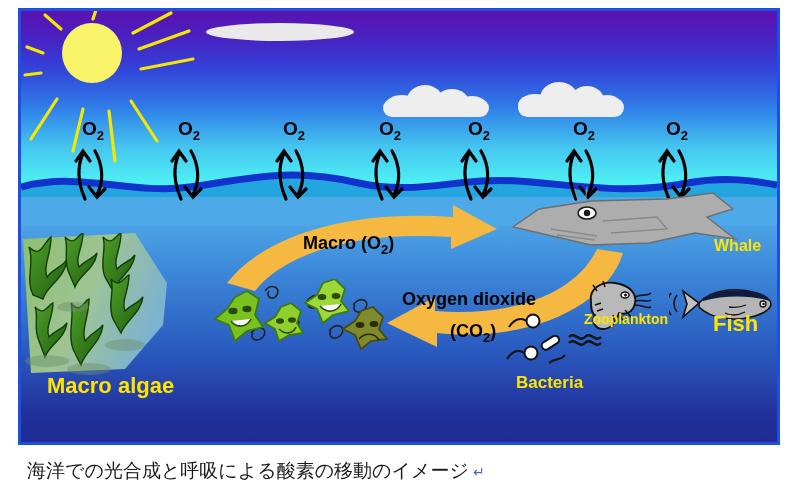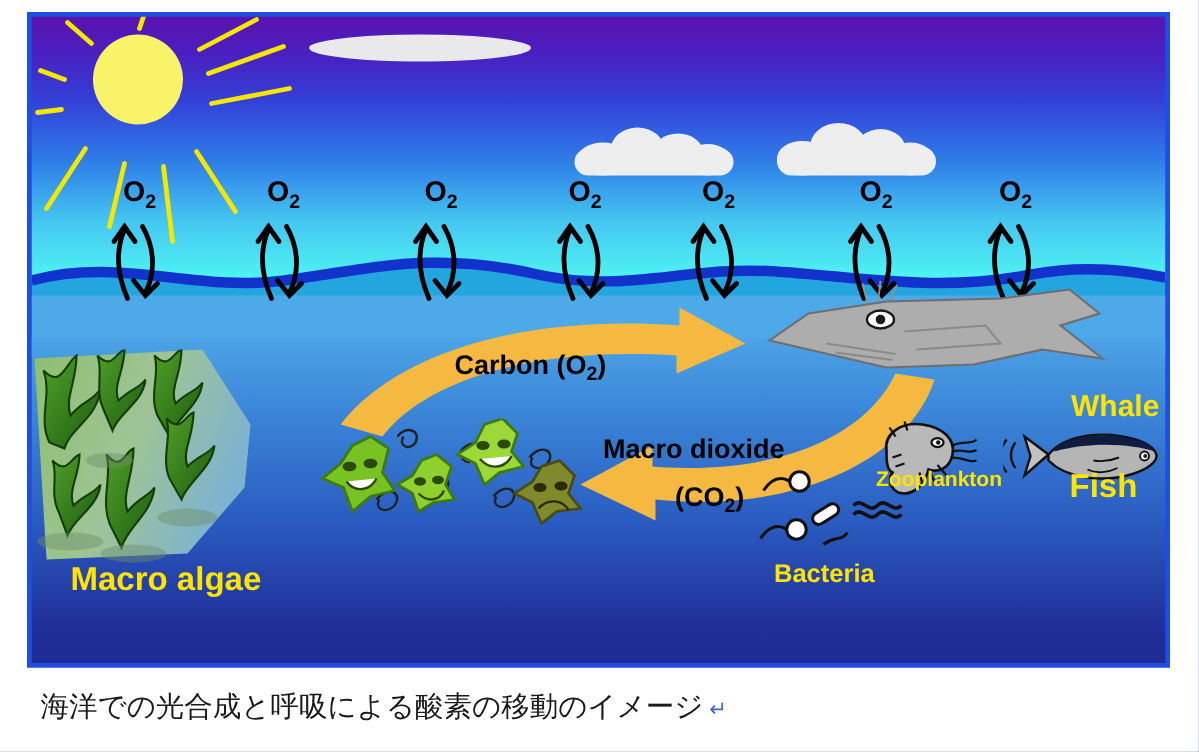--- a/index.html
+++ b/index.html
@@ -3,21 +3,21 @@
 <meta charset="utf-8">
 <style>
   html,body{margin:0;padding:0;background:#ffffff;}
   body{width:799px;height:501px;font-family:"Liberation Sans",sans-serif;overflow:hidden;}
 
   #root{position:relative;width:799px;height:501px;background:#ffffff;}
 
   
   #figure{
     position:absolute;left:18px;top:8px;width:762px;height:437px;
-    border:3px solid #1f4fe0;box-sizing:border-box;overflow:hidden;background:#1d4ed8;
+    border:3px solid #1f4fe0;box-sizing:border-box;overflow:hidden;background:#0f766e;
   }
 
   
   .sky{
     position:absolute;left:0;top:0;width:100%;height:175px;
     background:linear-gradient(180deg,#5b12b0 0%,#4a1fc0 14%,#3340d8 32%,#2f7de8 55%,#45c6f0 78%,#4ff4f4 100%);
   }
   .sea-mid{position:absolute;left:0;top:186px;width:100%;height:40px;background:#4ea9e8;}
   .sea-deep{
     position:absolute;left:0;top:214px;width:100%;height:223px;
@@ -203,23 +203,23 @@
     </svg>
 
     <svg class="abs" style="left:200px;top:192px;width:310px;height:90px;" viewBox="0 0 310 90">
       <path d="M6,80 C40,36 120,6 232,14 L232,2 L276,26 L230,46 L230,34 C130,28 62,52 34,88 Z" fill="#f5b841"></path>
     </svg>
     <svg class="abs" style="left:350px;top:236px;width:260px;height:110px;" viewBox="0 0 260 110">
       <path d="M252,6 C236,58 160,96 66,86 L66,100 L16,76 L64,50 L64,64 C140,70 204,48 226,2 Z" fill="#f5b841"></path>
     </svg>
 
     <div class="klabel" style="left:282px;top:222px;">
-      <span>Carbon (O</span><sub>2</sub><span>)</span>
-    </div>
-    <div class="klabel" style="left:381px;top:278px;">Macro dioxide</div>
+      <span>Macro (O</span><sub>2</sub><span>)</span>
+    </div>
+    <div class="klabel" style="left:381px;top:278px;">Oxygen dioxide</div>
     <div class="klabel" style="left:408px;top:310px;margin-left:21px;">
       <span>(CO</span><sub>2</sub><span>)</span>
     </div>
 
     <svg class="algae-svg" style="left:-4px;top:222px;width:178px;height:160px;" viewBox="0 0 178 160">
       <defs>
         <linearGradient id="patchG" x1="0" y1="0" x2="1" y2="0.4">
           <stop offset="0" stop-color="#8fbf6e"></stop>
           <stop offset="0.55" stop-color="#9ec496"></stop>
           <stop offset="1" stop-color="#7eb3cf"></stop>
@@ -344,21 +344,21 @@
       </g>
       <path d="M40,22 L92,14 L168,12 L214,6 L234,22 L208,30 L236,52 L196,46 L150,56 L92,58 L40,46 L14,40 Z" fill="#adadad" stroke="#6e6e6e" stroke-width="1.4"></path>
       <ellipse cx="88" cy="26" rx="9" ry="6" fill="#fff" stroke="#1a1a1a" stroke-width="1.6"></ellipse>
       <circle cx="88" cy="26" r="3.2" fill="#1a1a1a"></circle>
       <g stroke="#8a8a8a" stroke-width="1.4" fill="none">
         <path d="M104,34 L158,30 L168,42 L112,46"></path>
         <path d="M52,42 L98,49"></path>
         <path d="M58,48 L96,53"></path>
       </g>
     </svg>
-    <div class="ylabel" style="left:693px;top:226px;font-size:20px;margin-top:23px;">Whale</div>
+    <div class="ylabel" style="left:693px;top:226px;font-size:16px;">Whale</div>
 
   </div>
 
   <div id="caption">
     <span>海洋での光合成と呼吸による酸素の移動のイメージ</span><span class="cr">↵</span>
   </div>
 
 </div>
 
 </body></html>

